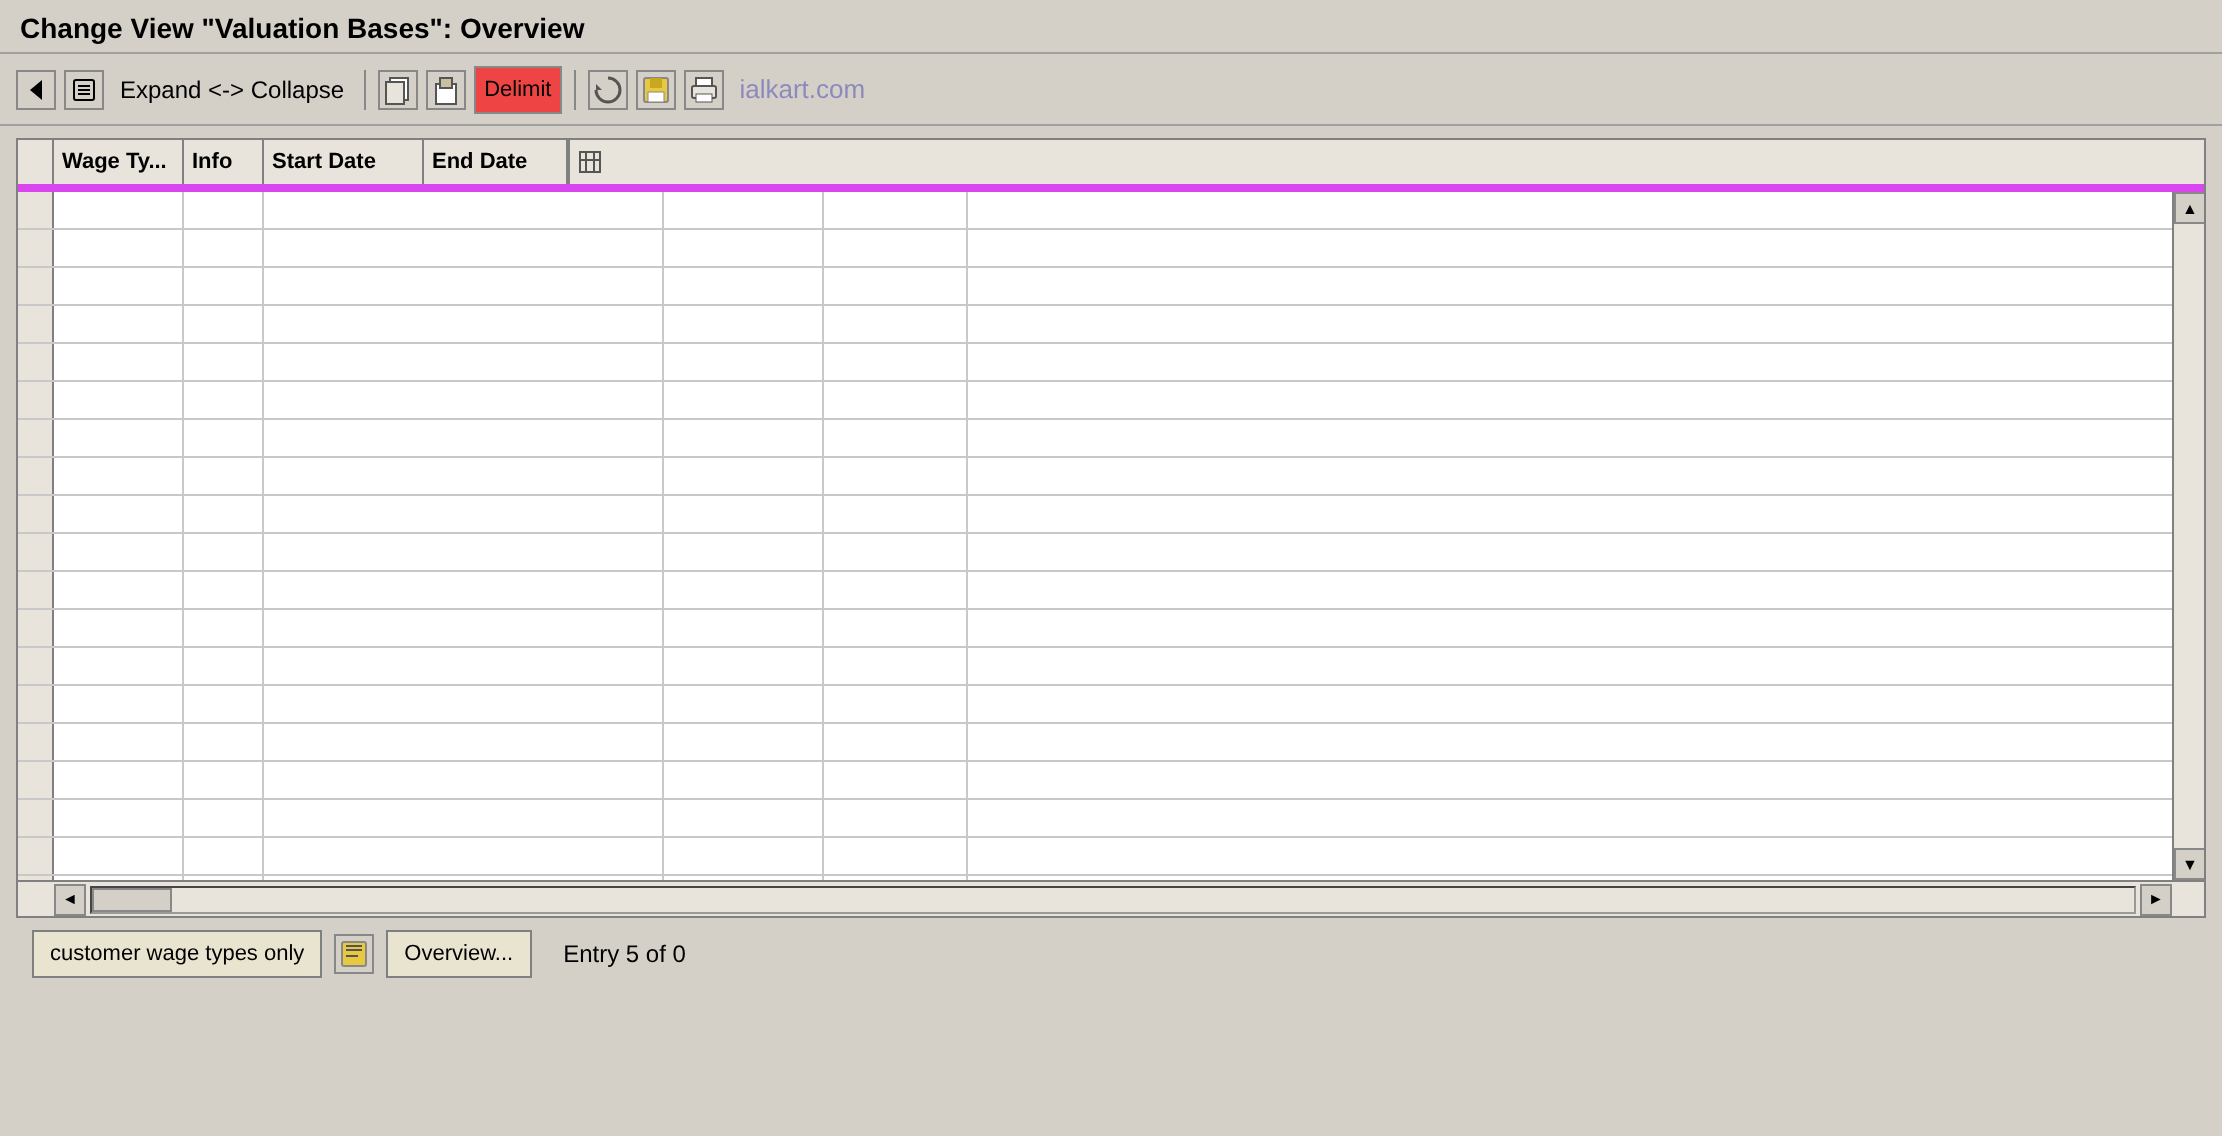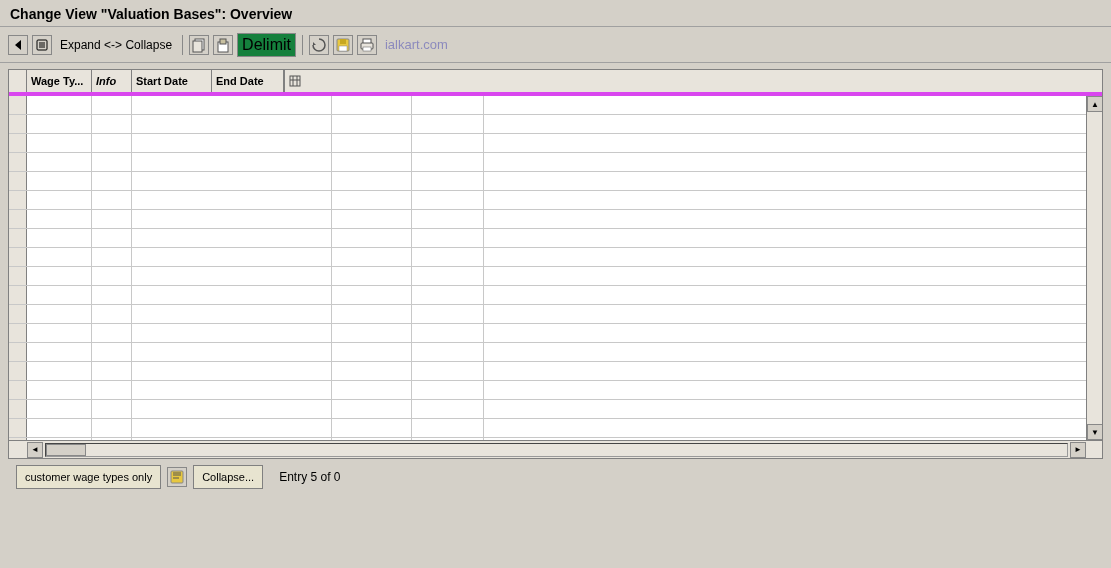--- a/index.html
+++ b/index.html
@@ -31,25 +31,25 @@
       align-items: center;
       gap: 4px;
       border-bottom: 1px solid #a0a0a0;
       height: 36px;
     }
 
     .toolbar-btn {
       display: inline-flex;
       align-items: center;
       justify-content: center;
-      background: #15803d;
+      background: #ef4444;
       border: 1px solid #888;
       cursor: pointer;
       padding: 2px 4px;
-      font-size: 16px;
+      font-size: 11px;
       height: 24px;
     }
 
     .toolbar-icon {
       width: 20px;
       height: 20px;
       display: inline-flex;
       align-items: center;
       justify-content: center;
       border: 1px solid #888;
@@ -118,21 +118,21 @@
       font-size: 11px;
       font-weight: bold;
       height: 22px;
       display: flex;
       align-items: center;
       overflow: hidden;
       white-space: nowrap;
     }
 
     .col-wage-type { width: 65px; min-width: 65px; }
-    .col-info { width: 40px; min-width: 40px; font-style: italic; }
+    .col-info { width: 40px; min-width: 40px; }
     .col-long-text { width: 200px; min-width: 200px; }
     .col-start-date { width: 80px; min-width: 80px; }
     .col-end-date { width: 72px; min-width: 72px; }
 
     .col-config {
       width: 20px;
       min-width: 20px;
       height: 22px;
       background: #e8e4dc;
       display: flex;
@@ -561,18 +561,18 @@
     </button>
     <div class="toolbar-icon" title="Position icon">
       <svg width="16" height="16" viewBox="0 0 16 16">
         <rect x="2" y="2" width="12" height="12" rx="1" fill="#e8c840" stroke="#888" stroke-width="1"></rect>
         <line x1="4" y1="6" x2="12" y2="6" stroke="#555" stroke-width="1"></line>
         <line x1="4" y1="9" x2="10" y2="9" stroke="#555" stroke-width="1"></line>
         <line x1="4" y1="4" x2="12" y2="4" stroke="#555" stroke-width="1"></line>
       </svg>
     </div>
     <button class="action-btn position-btn">
-      <span>Collapse...</span>
+      <span>Overview...</span>
     </button>
     <span class="entry-text">Entry 5 of 0</span>
   </div>
 
 </div>
 
 </body></html>

